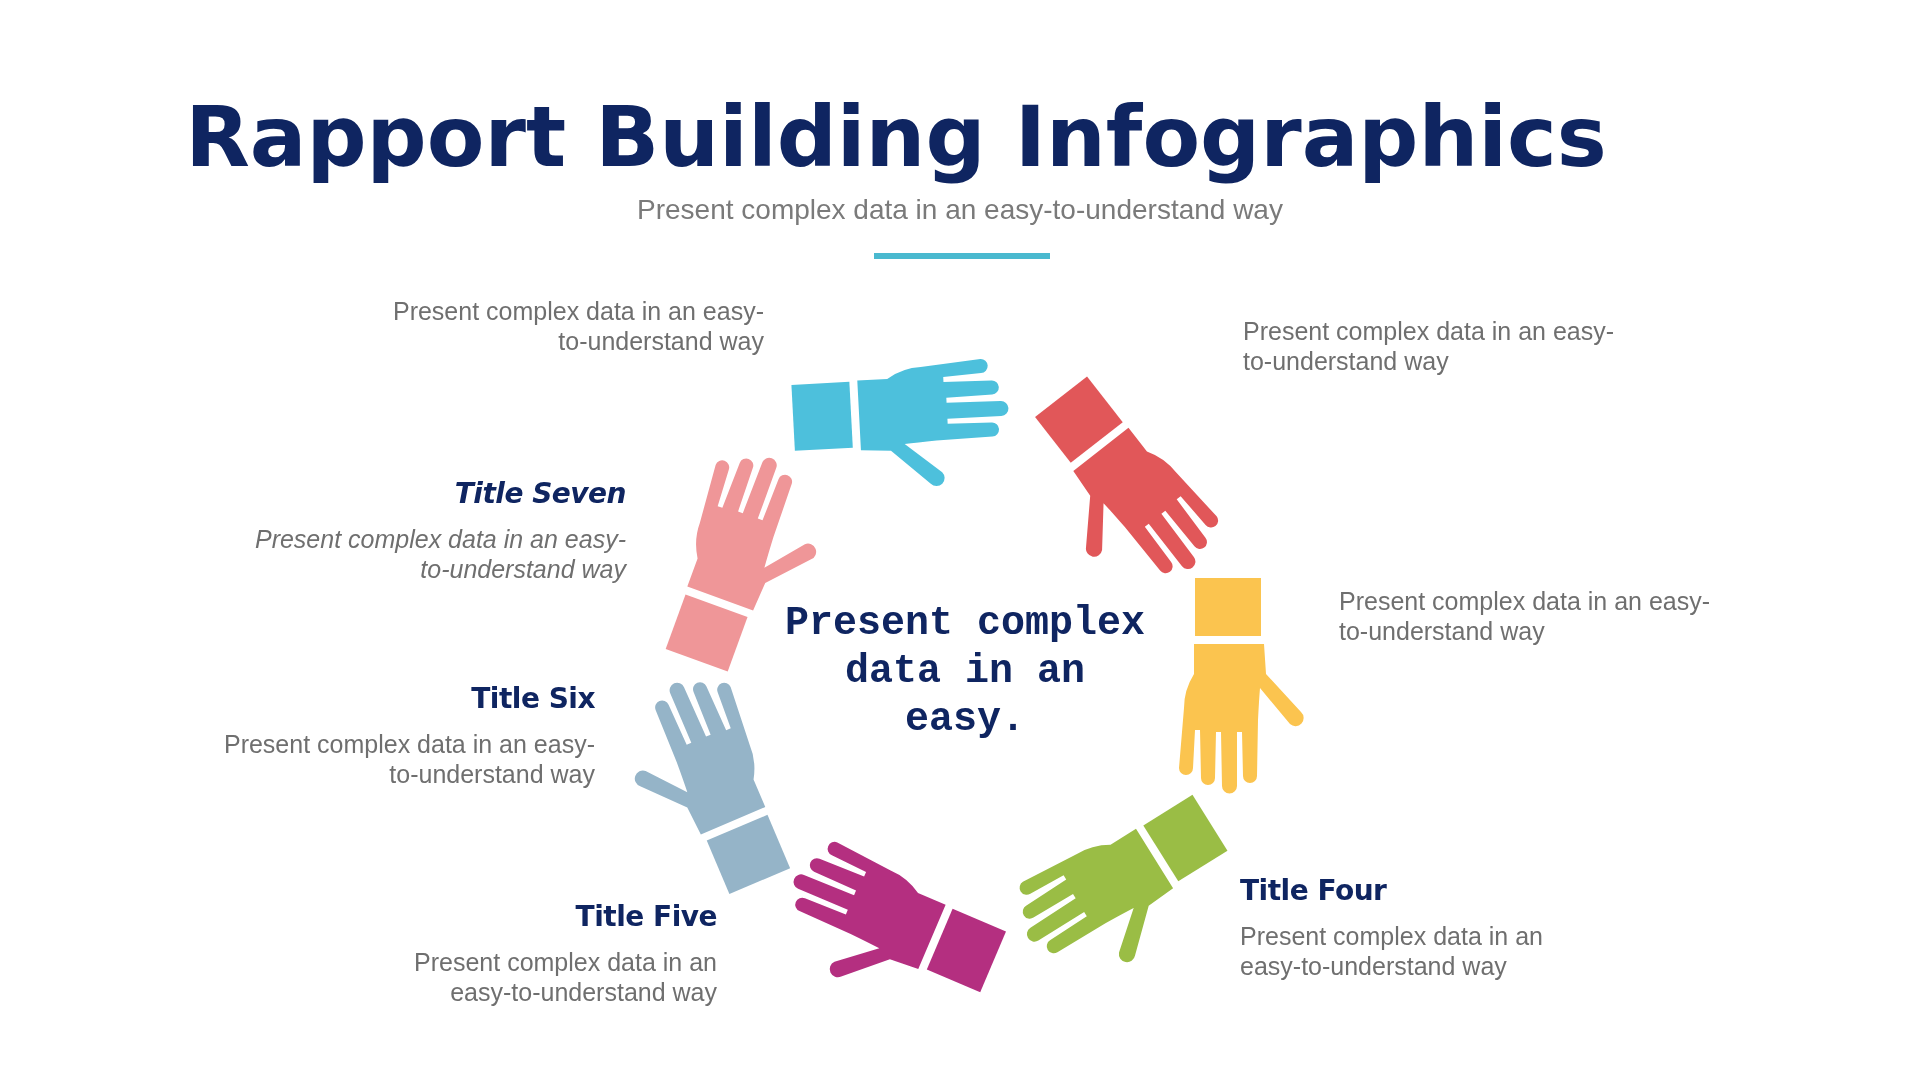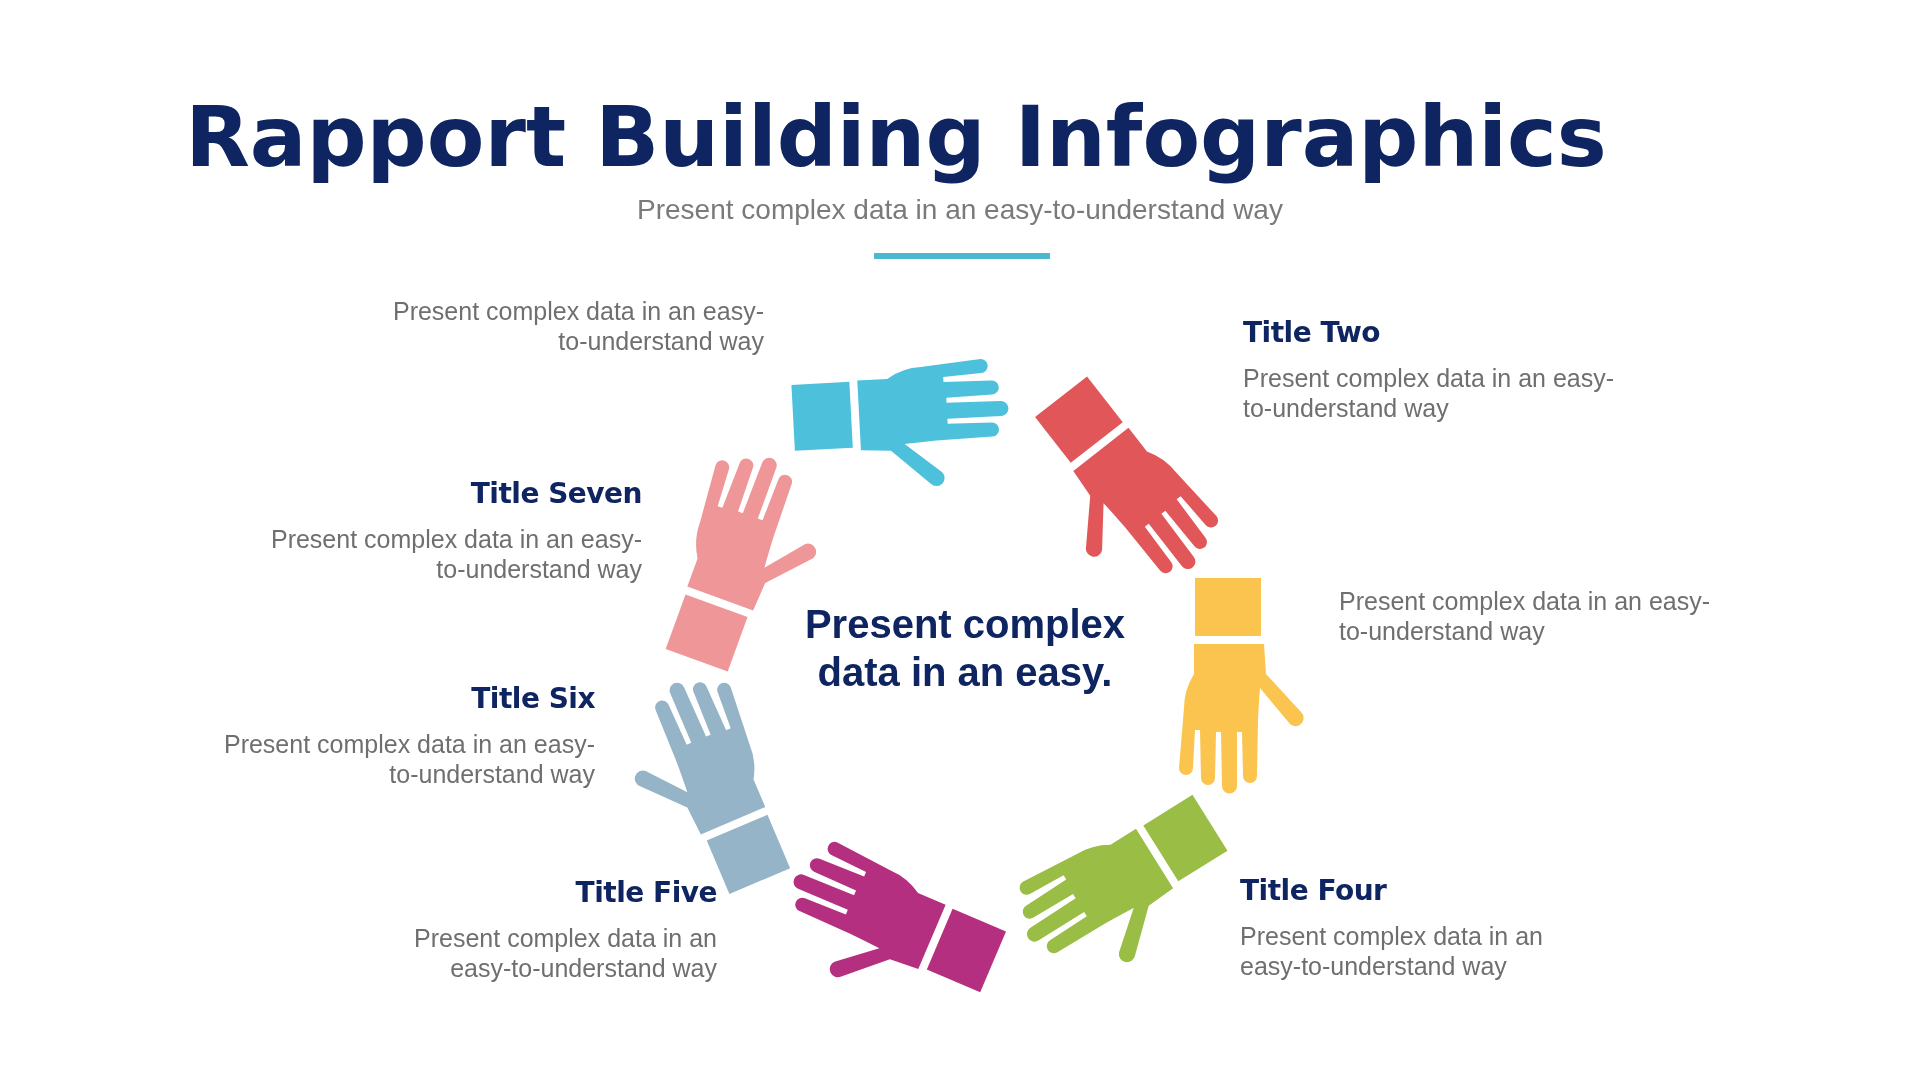--- a/index.html
+++ b/index.html
@@ -23,21 +23,21 @@
   .item.left { text-align:right; }
   .item.right { text-align:left; }
   .item-title {
     font-size:28px; font-weight:700; color:#0f2561; margin-bottom:14px;
     font-family:"DejaVu Sans", "Liberation Sans", sans-serif; letter-spacing:-0.5px;
   }
   .item-desc { font-size:25px; line-height:30px; color:#6f6f6f; white-space:pre-line; }
   .center-text {
     position:absolute; left:780px; top:600px; width:370px; text-align:center;
     font-size:40px; line-height:48px; font-weight:700; color:#0f2561;
-    font-family:Liberation Sans, sans-serif;
+    font-family:Liberation Mono, monospace;
   }
   .hands { position:absolute; left:0; top:0; width:1920px; height:1080px; }
 </style>
 </head>
 <body>
 
 <div class="title">Rapport Building Infographics</div>
 <div class="subtitle">Present complex data in an easy-to-understand way</div>
 <div class="accent-line"></div>
 
@@ -106,45 +106,44 @@
 </svg>
 
 <div class="center-text">Present complex data in an easy.</div>
 
 <div class="item left" style="left:324px; top:296px;">
   <div class="item-desc">Present complex data in an easy-
 to-understand way</div>
 </div>
 
 <div class="item right" style="left:1243px; top:316px;">
-  <div class="item-title">Title Two</div>
   <div class="item-desc">Present complex data in an easy-
 to-understand way</div>
 </div>
 
 <div class="item right" style="left:1339px; top:586px;">
   <div class="item-desc">Present complex data in an easy-
 to-understand way</div>
 </div>
 
 <div class="item right" style="left:1240px; top:874px;">
   <div class="item-title">Title Four</div>
   <div class="item-desc">Present complex data in an
 easy-to-understand way</div>
 </div>
 
-<div class="item left" style="left:277px; top:876px;">
+<div class="item left" style="left:277px; top:900px;">
   <div class="item-title">Title Five</div>
   <div class="item-desc">Present complex data in an
 easy-to-understand way</div>
 </div>
 
 <div class="item left" style="left:155px; top:682px;">
   <div class="item-title">Title Six</div>
   <div class="item-desc">Present complex data in an easy-
 to-understand way</div>
 </div>
 
-<div class="item left" style="left:202px; top:477px;">
+<div class="item left" style="left:186px; top:477px;font-style:italic;">
   <div class="item-title">Title Seven</div>
   <div class="item-desc">Present complex data in an easy-
 to-understand way</div>
 </div>
 
 </body></html>

